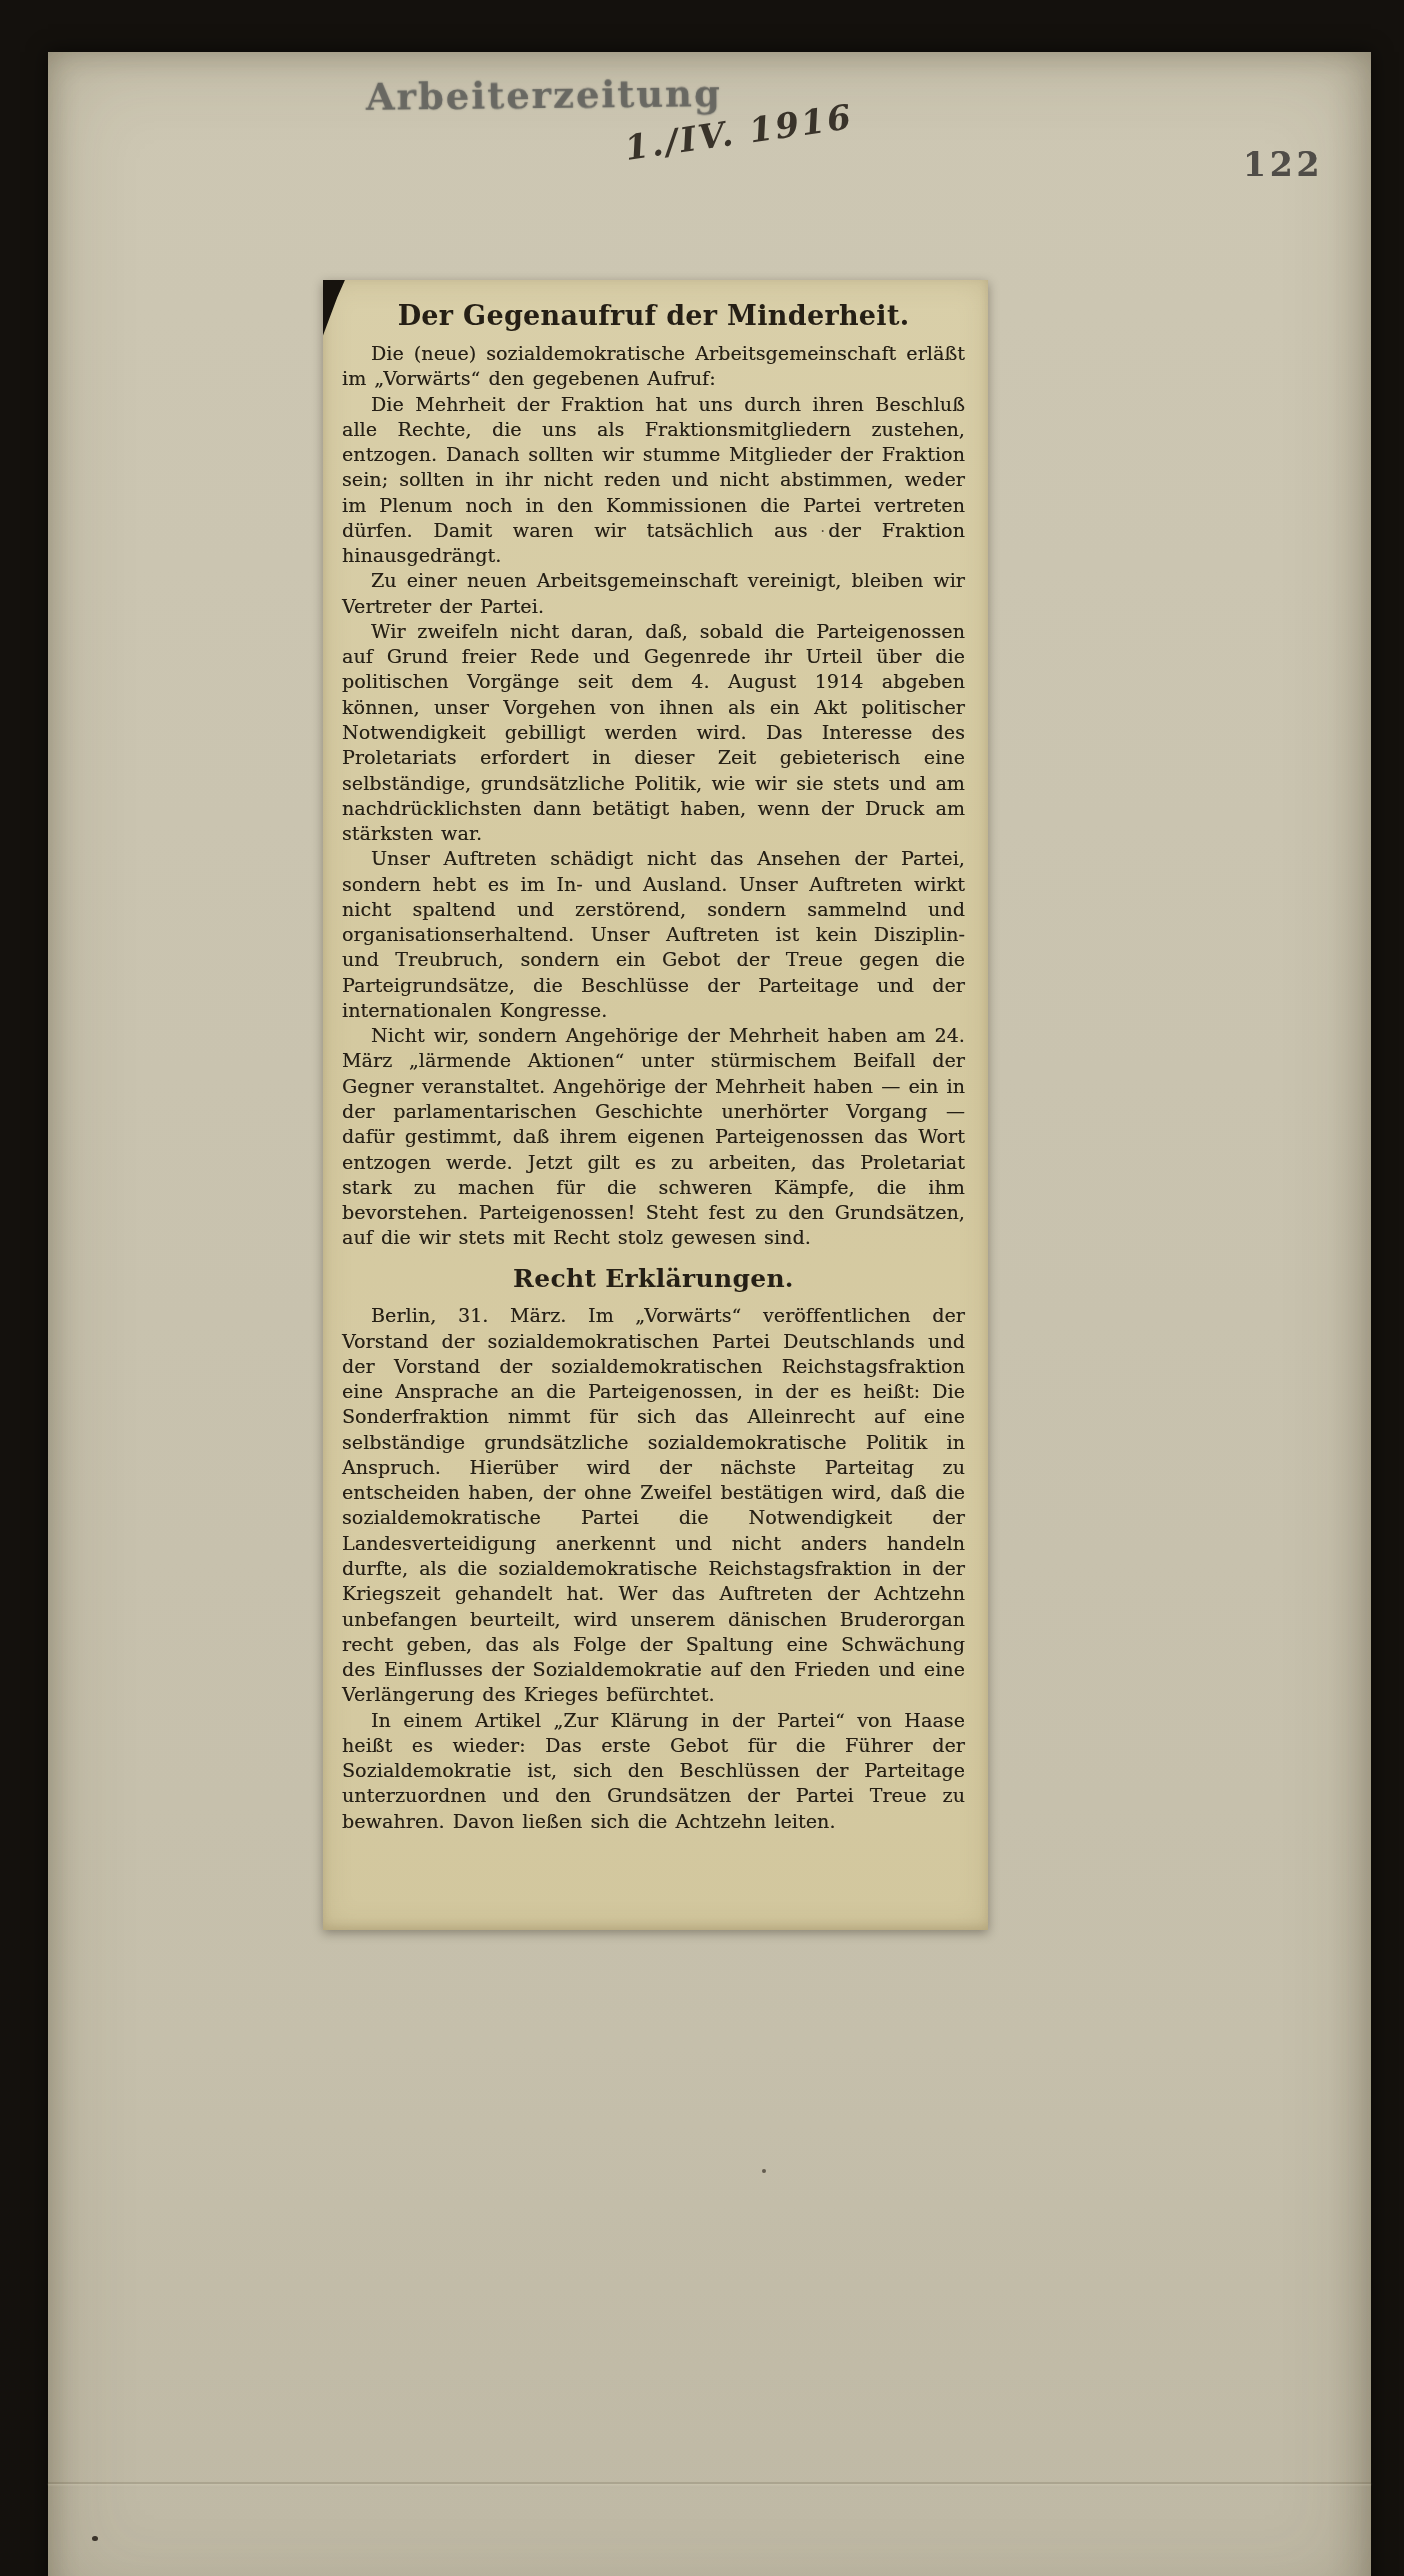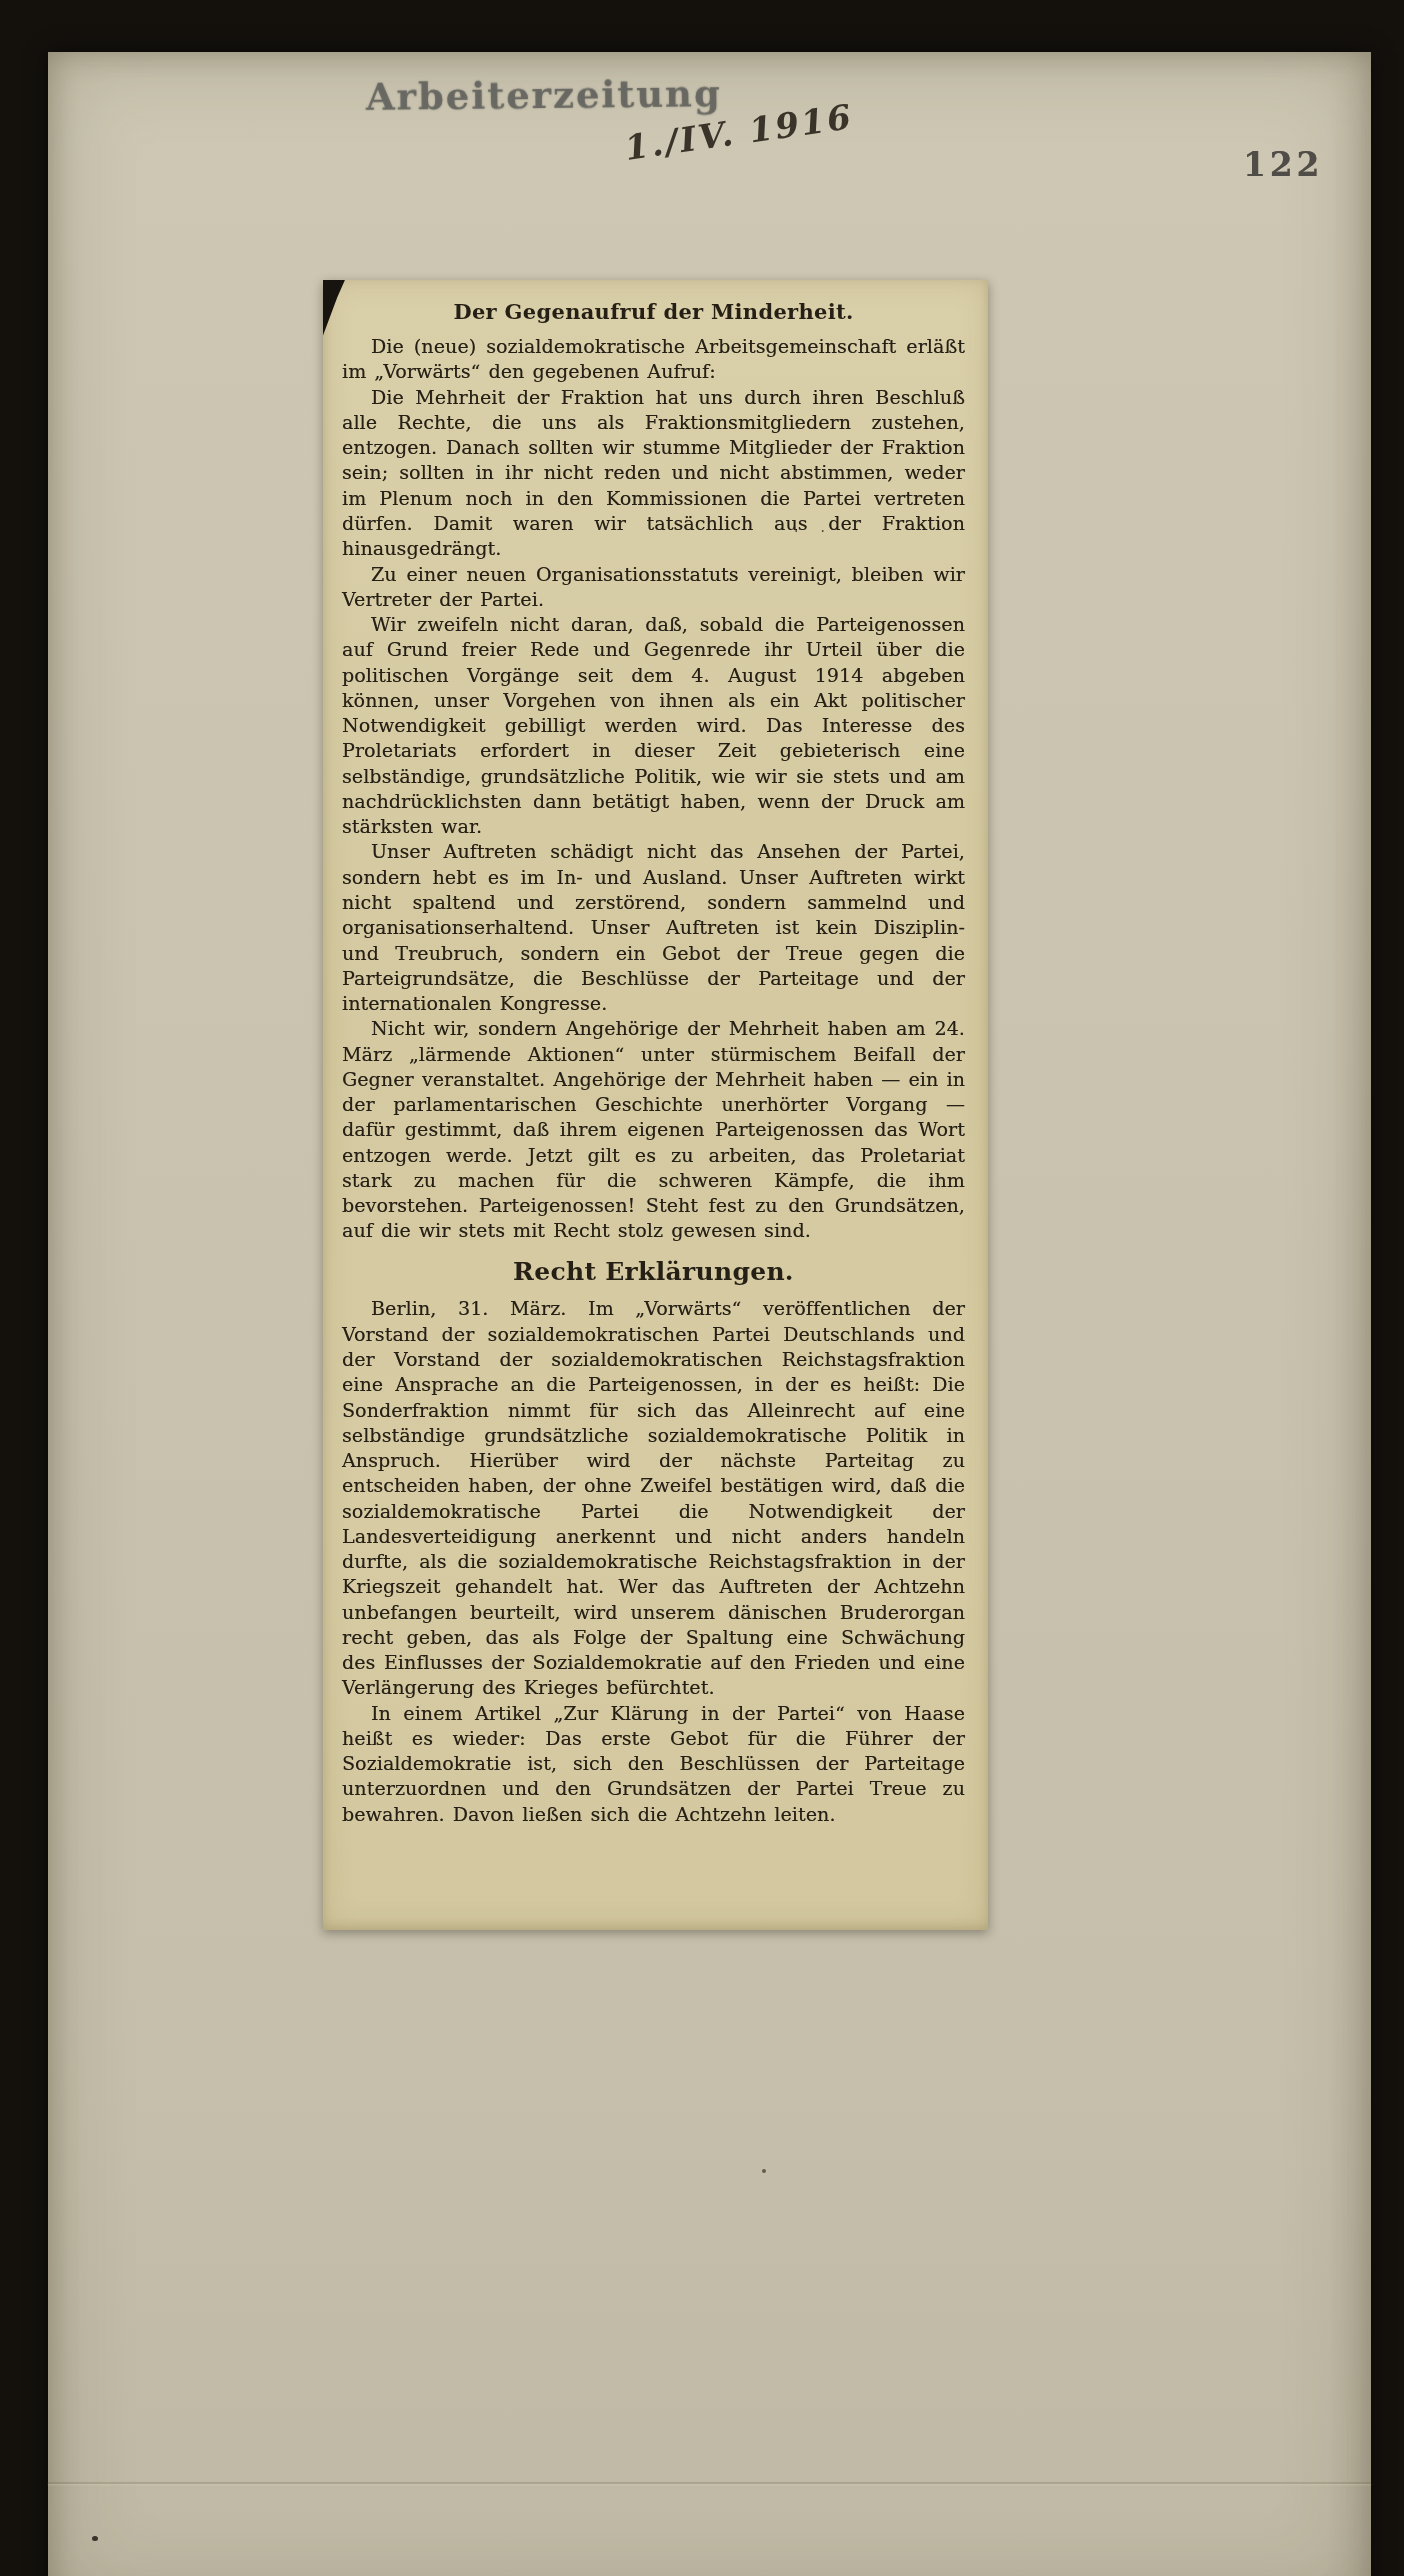--- a/index.html
+++ b/index.html
@@ -48,21 +48,21 @@
     box-shadow:0 3.1px 10px rgba(20,15,8,0.35), inset 0 0 29px rgba(120,98,56,0.20),
                inset 0 -3.8px 8.8px rgba(110,90,50,0.18);
     color:#251f15;overflow:hidden;
   }
   .corner-fold{
     position:absolute;left:-1.3px;top:-3.8px;width:25px;height:63px;
     background:#17130e;
     clip-path:polygon(0 0,100% 0,62% 34%,0 100%);
   }
   .headline{
-    text-align:center;font-weight:bold;font-size:21px;line-height:1.15;
+    text-align:center;font-weight:bold;font-size:27px;line-height:1.15;
     margin:3.8px 0 10px 0;letter-spacing:0.3px;
   }
   .headline-2{margin-top:14px;font-size:25px;}
   .para{
     margin:0;text-align:justify;text-indent:29px;
     font-size:19px;line-height:1.33;word-spacing:1.9px;letter-spacing:0.1px;
     text-shadow:0.2px 0 0 rgba(37,31,21,0.55);
   }
   
   .crease{
@@ -89,21 +89,21 @@
 
   <div class="page-number">122</div>
 
   <div class="clipping">
     <div class="corner-fold"></div>
     <div class="ink-dots">· ·</div>
 
     <h1 class="headline">Der Gegenaufruf der Minderheit.</h1>
     <p class="para">Die (neue) sozialdemokratische Arbeitsgemeinschaft erläßt im „Vorwärts“ den gegebenen Aufruf:</p>
     <p class="para">Die Mehrheit der Fraktion hat uns durch ihren Beschluß alle Rechte, die uns als Fraktionsmitgliedern zustehen, entzogen. Danach sollten wir stumme Mitglieder der Fraktion sein; sollten in ihr nicht reden und nicht abstimmen, weder im Plenum noch in den Kommissionen die Partei vertreten dürfen. Damit waren wir tatsächlich aus der Fraktion hinausgedrängt.</p>
-    <p class="para">Zu einer neuen Organisationsstatuts vereinigt, bleiben wir Vertreter der Partei.</p>
+    <p class="para">Zu einer neuen Arbeitsgemeinschaft vereinigt, bleiben wir Vertreter der Partei.</p>
     <p class="para">Wir zweifeln nicht daran, daß, sobald die Parteigenossen auf Grund freier Rede und Gegenrede ihr Urteil über die politischen Vorgänge seit dem 4. August 1914 abgeben können, unser Vorgehen von ihnen als ein Akt politischer Notwendigkeit gebilligt werden wird. Das Interesse des Proletariats erfordert in dieser Zeit gebieterisch eine selbständige, grundsätzliche Politik, wie wir sie stets und am nachdrücklichsten dann betätigt haben, wenn der Druck am stärksten war.</p>
     <p class="para">Unser Auftreten schädigt nicht das Ansehen der Partei, sondern hebt es im In- und Ausland. Unser Auftreten wirkt nicht spaltend und zerstörend, sondern sammelnd und organisationserhaltend. Unser Auftreten ist kein Disziplin- und Treubruch, sondern ein Gebot der Treue gegen die Parteigrundsätze, die Beschlüsse der Parteitage und der internationalen Kongresse.</p>
     <p class="para">Nicht wir, sondern Angehörige der Mehrheit haben am 24. März „lärmende Aktionen“ unter stürmischem Beifall der Gegner veranstaltet. Angehörige der Mehrheit haben — ein in der parlamentarischen Geschichte unerhörter Vorgang — dafür gestimmt, daß ihrem eigenen Parteigenossen das Wort entzogen werde. Jetzt gilt es zu arbeiten, das Proletariat stark zu machen für die schweren Kämpfe, die ihm bevorstehen. Parteigenossen! Steht fest zu den Grundsätzen, auf die wir stets mit Recht stolz gewesen sind.</p>
 
     <h2 class="headline headline-2">Recht Erklärungen.</h2>
     <p class="para">Berlin, 31. März. Im „Vorwärts“ veröffentlichen der Vorstand der sozialdemokratischen Partei Deutschlands und der Vorstand der sozialdemokratischen Reichstagsfraktion eine Ansprache an die Parteigenossen, in der es heißt: Die Sonderfraktion nimmt für sich das Alleinrecht auf eine selbständige grundsätzliche sozialdemokratische Politik in Anspruch. Hierüber wird der nächste Parteitag zu entscheiden haben, der ohne Zweifel bestätigen wird, daß die sozialdemokratische Partei die Notwendigkeit der Landesverteidigung anerkennt und nicht anders handeln durfte, als die sozialdemokratische Reichstagsfraktion in der Kriegszeit gehandelt hat. Wer das Auftreten der Achtzehn unbefangen beurteilt, wird unserem dänischen Bruderorgan recht geben, das als Folge der Spaltung eine Schwächung des Einflusses der Sozialdemokratie auf den Frieden und eine Verlängerung des Krieges befürchtet.</p>
     <p class="para">In einem Artikel „Zur Klärung in der Partei“ von Haase heißt es wieder: Das erste Gebot für die Führer der Sozialdemokratie ist, sich den Beschlüssen der Parteitage unterzuordnen und den Grundsätzen der Partei Treue zu bewahren. Davon ließen sich die Achtzehn leiten.</p>
   </div>
 
   <div class="crease"></div>

